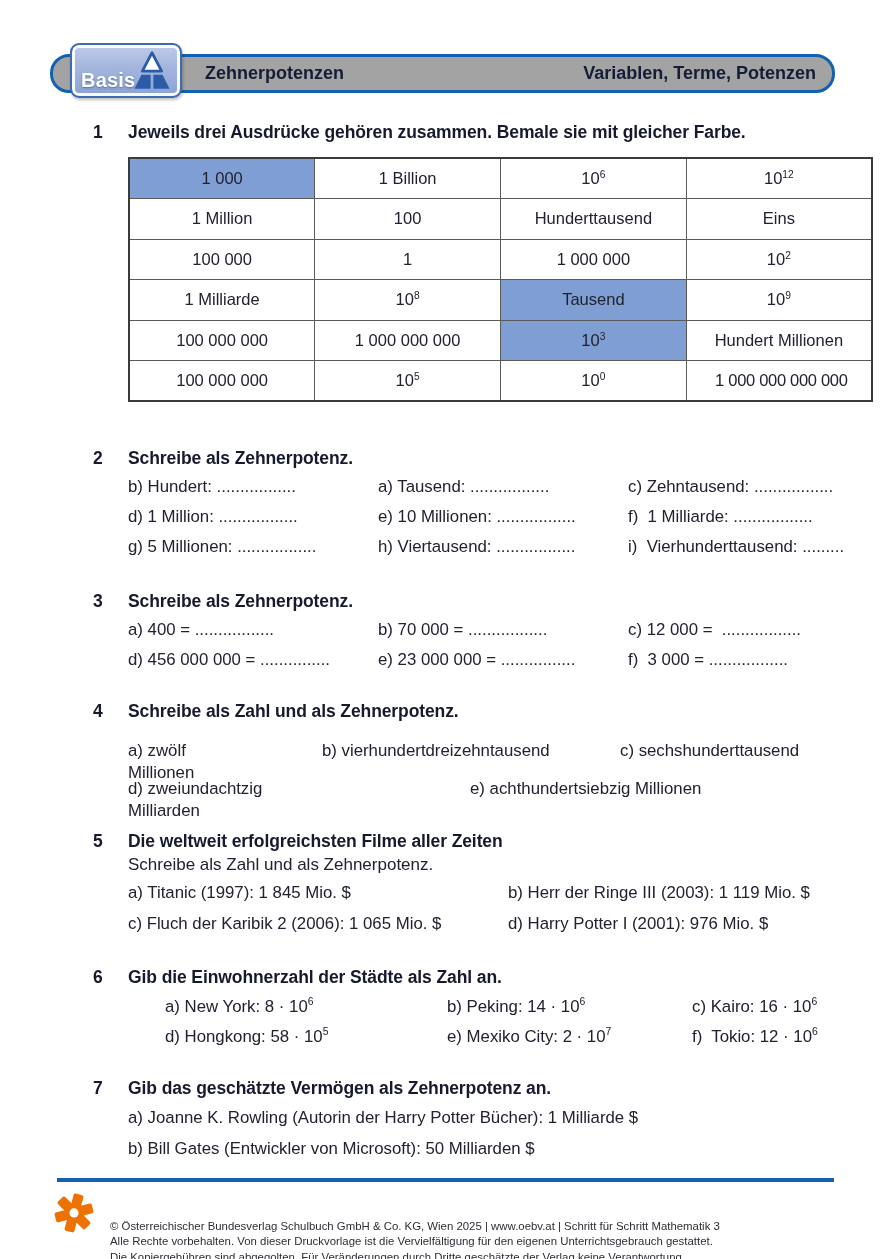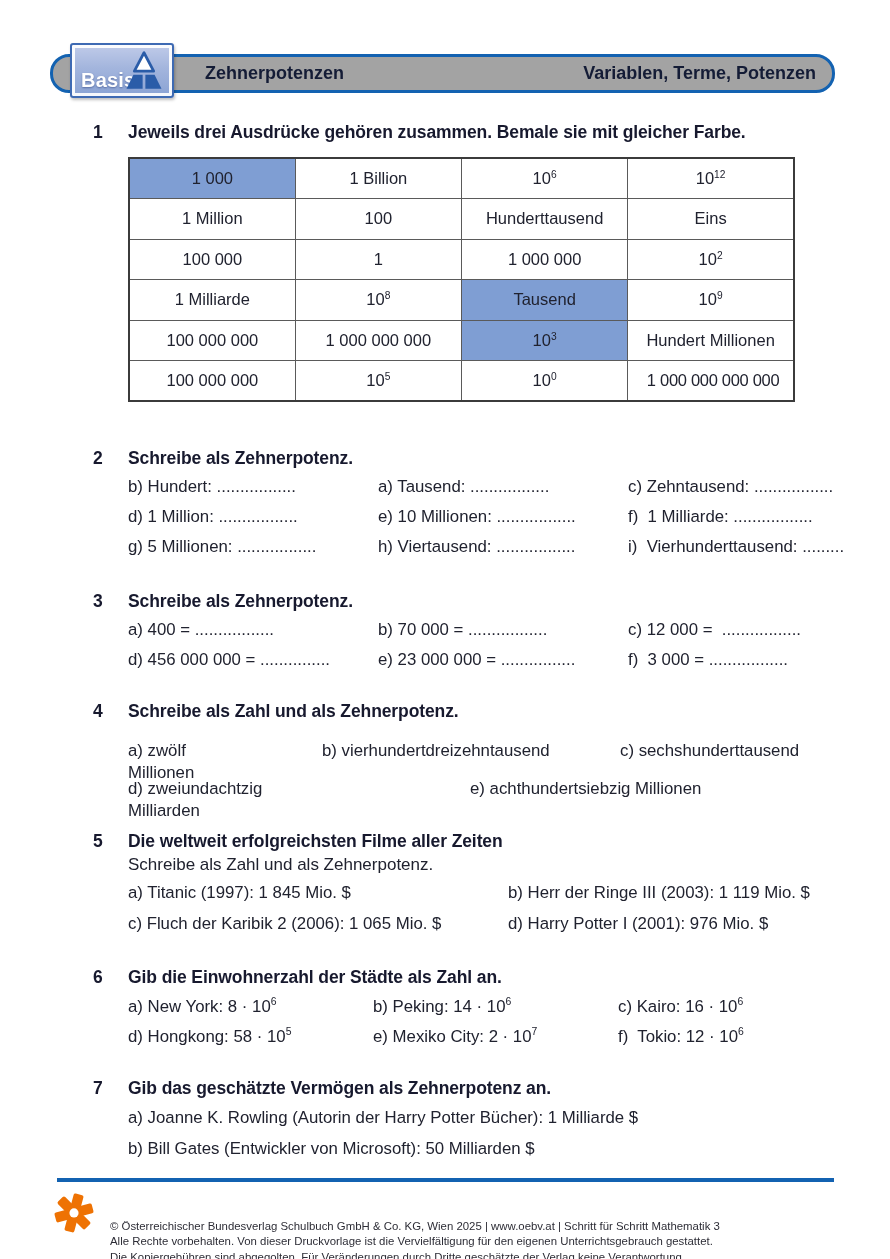--- a/index.html
+++ b/index.html
@@ -11,45 +11,45 @@
 
   
   .headerbar {
     position:absolute; left:50px; top:54px; width:785px; height:39px;
     border:3.5px solid #1362b1; border-radius:19px;
     display:flex; align-items:center; background:#a3a3a3;
   }
   .h-title { margin-left:152px; font-size:18px; font-weight:bold; color:#141c36; }
   .h-right { margin-left:auto; margin-right:16px; font-size:18px; font-weight:bold; color:#141c36; }
   .badge {
-    position:absolute; left:70px; top:43px; width:104px; height:55px;
+    position:absolute; left:70px; top:43px; width:112px; height:55px;
     background:linear-gradient(180deg,#c0cbe9 0%,#a3b5dd 45%,#8aa3d4 100%);
-    border:2px solid #3e6ab3; border-radius:3px;
+    border:2px solid #3e6ab3; border-radius:9px;
     box-shadow: inset 0 0 0 3px rgba(255,255,255,.92), 1px 2px 3px rgba(0,0,0,.25);
     z-index:2;
   }
   .badge-label {
     position:absolute; left:9px; bottom:4px; font-size:20px; font-weight:bold;
     color:#fff; text-shadow:0 1px 2px rgba(40,60,120,.55); letter-spacing:.2px;
   }
   .badge svg { position:absolute; right:5px; top:5px; }
 
   
   .tnum { position:absolute; left:93px; font-weight:bold; font-size:17.5px; color:#17192e; }
   .ttitle { position:absolute; left:128px; font-weight:bold; font-size:17.5px; color:#17192e; letter-spacing:-0.1px; }
   .tsub { position:absolute; left:128px; font-size:17px; color:#20222f; }
   .row { position:absolute; left:128px; display:flex; font-size:16.8px; color:#20222f; }
   .row span { white-space:nowrap; }
-  .w250 { width:250px; } .w245 { width:245px; } .w380 { width:380px; }
+  .w250 { width:250px; } .w245 { width:245px;margin-left:37px; } .w380 { width:380px; }
   .w194 { width:194px; } .w298 { width:298px; } .w342 { width:342px; }
   .plain { position:absolute; left:128px; font-size:16.8px; color:#20222f; }
 
   
   .xtable {
-    position:absolute; left:128px; top:157px; width:667px;
+    position:absolute; left:128px; top:157px; width:745px;
     border-collapse:collapse; table-layout:fixed;
     border:2px solid #3b3b3b;
   }
   .xtable td {
     border:1.5px solid #5a5a5a; height:40.5px; text-align:center;
     font-size:16.5px; color:#20222f; vertical-align:middle;
   }
   .xtable td.hl { background:#7f9ed3; }
   .xtable td.leftcell { text-align:center; padding-left:5px; letter-spacing:-0.3px; }
   sup { font-size:0.62em; vertical-align:super; line-height:0; }

